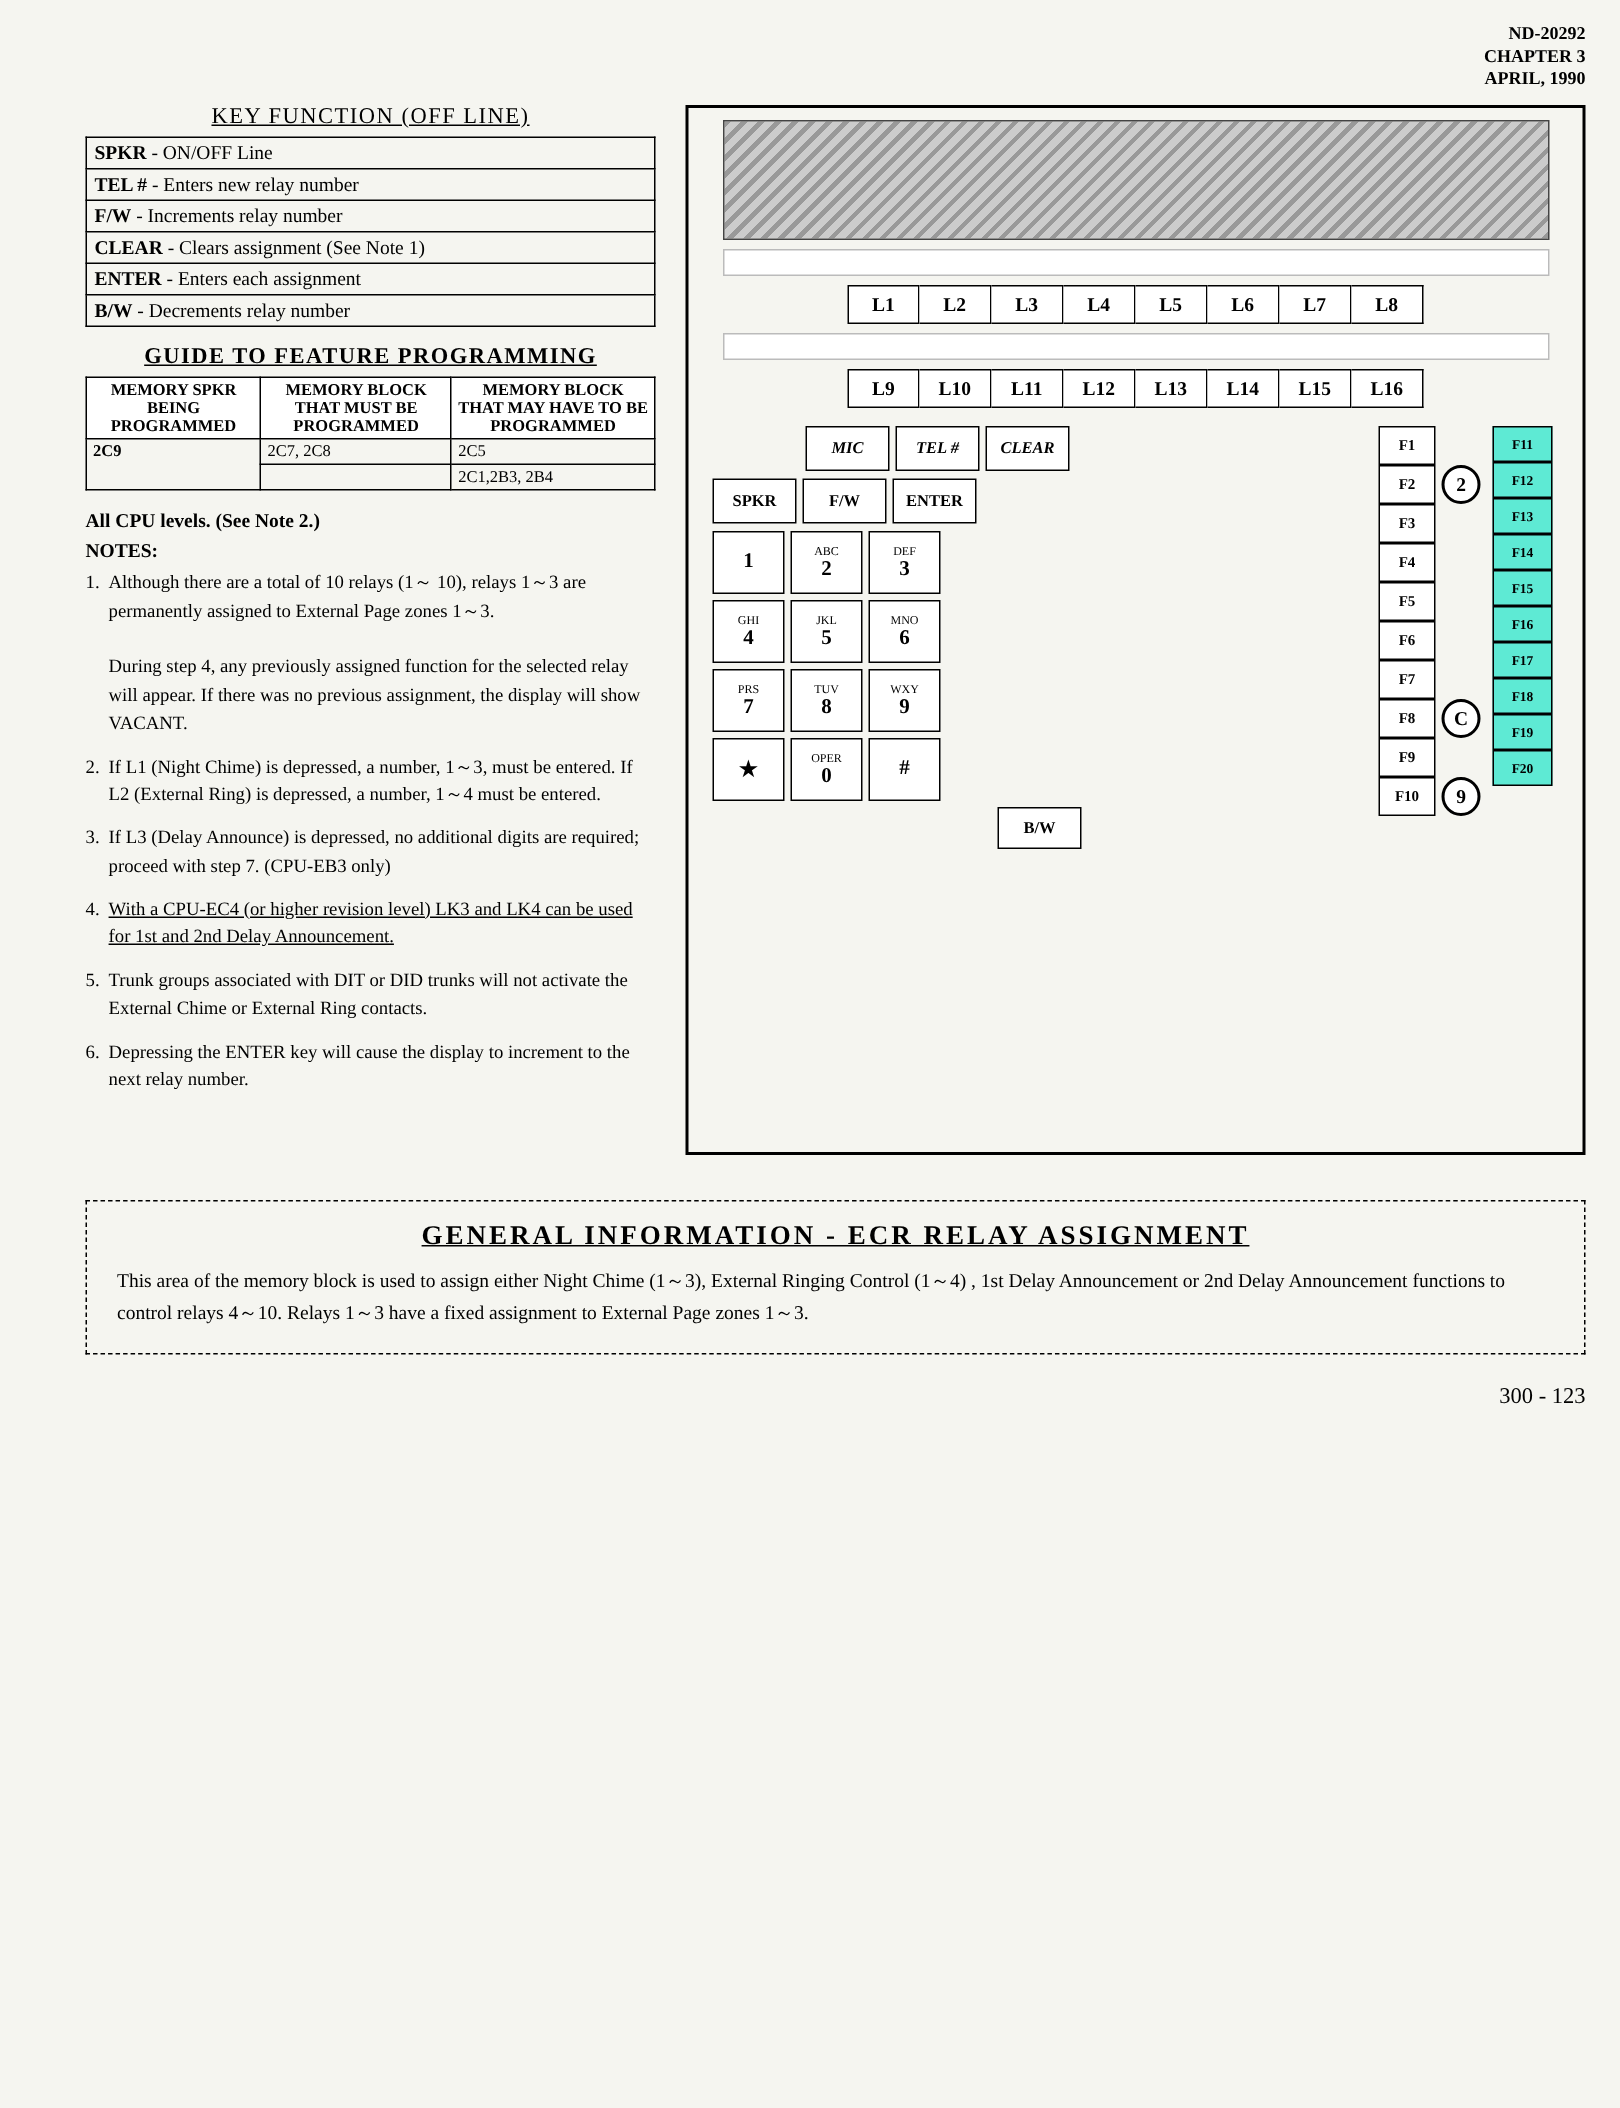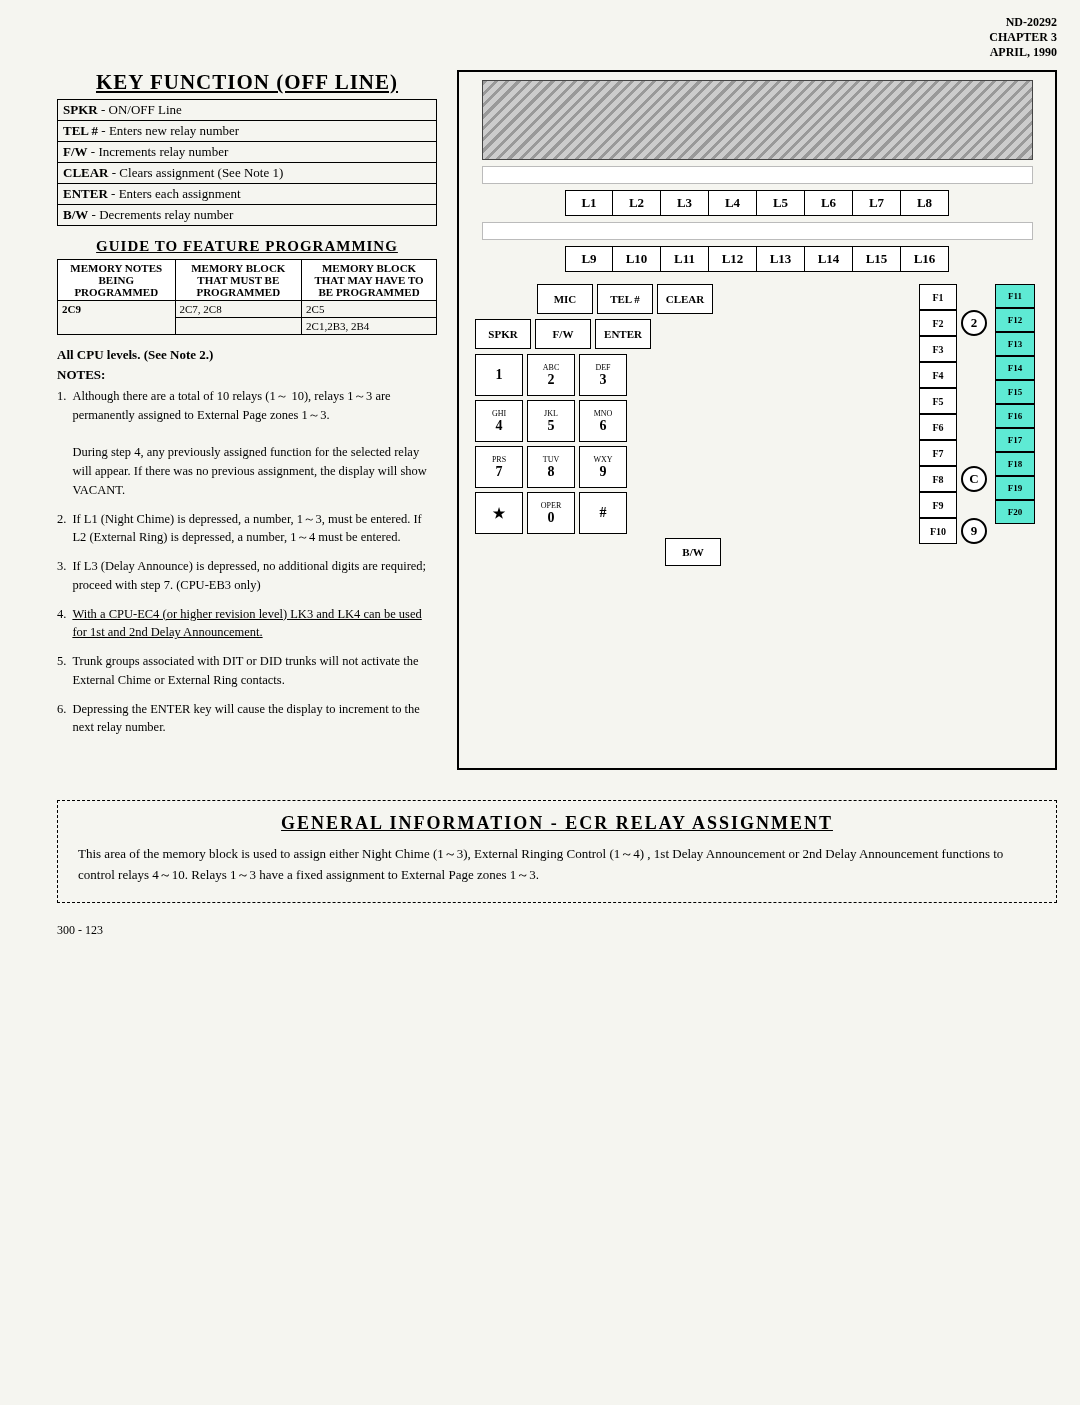--- a/index.html
+++ b/index.html
@@ -39,22 +39,22 @@
     }
     .right-panel {
       flex: 1;
       border: 2px solid #000;
       position: relative;
       min-height: 700px;
     }
     
     .key-function-title {
       text-align: center;
-      font-weight: bold;
-      font-size: 21px;
+      font-weight: normal;
+      font-size: 15px;
       text-decoration: underline;
       margin-bottom: 4px;
       letter-spacing: 1px;
     }
     .key-function-table {
       width: 100%;
       border-collapse: collapse;
       border: 1px solid #000;
     }
     .key-function-table td {
@@ -141,23 +141,23 @@
       font-weight: bold;
       text-decoration: underline;
       letter-spacing: 2px;
       margin-bottom: 10px;
     }
     .general-info-text {
       font-size: 13px;
       line-height: 1.6;
     }
     .page-number {
-      text-align: left;
+      text-align: right;
       margin-top: 20px;
-      font-size: 12px;
+      font-size: 15px;
     }
 
     
     .rp-inner {
       padding: 8px;
       height: 100%;
     }
     .rp-top-image {
       width: 95%;
       height: 80px;
@@ -315,21 +315,21 @@
               </tr>
             </tbody>
         </table>
       </div>
 
       <div>
         <div class="guide-title">GUIDE TO FEATURE PROGRAMMING</div>
         <table class="programming-table">
           <thead>
             <tr>
-              <th>MEMORY NOTES BEING PROGRAMMED</th>
+              <th>MEMORY SPKR BEING PROGRAMMED</th>
               <th>MEMORY BLOCK THAT MUST BE PROGRAMMED</th>
               <th>MEMORY BLOCK THAT MAY HAVE TO BE PROGRAMMED</th>
             </tr>
           </thead>
           <tbody>
             <tr>
               <td rowspan="2" class="big-cell">2C9</td>
               <td>2C7, 2C8</td>
               <td>2C5</td>
             </tr>
@@ -410,21 +410,21 @@
               <div class="l-btn">L14</div>
               <div class="l-btn">L15</div>
               <div class="l-btn">L16</div>
             </div>
         </div>
 
         <div class="rp-keypad-section">
 
           <div class="rp-keys-main">
 
-            <div style="display:flex; gap:6px; align-items:center; margin-bottom:5px;">
+            <div style="display:flex; gap:6px; align-items:center; margin-bottom:5px;font-style:italic;">
               <div class="rp-f-buttons">
 
                 <div style="width:56px; height:30px; border:1.5px solid transparent;"></div>
               </div>
               <div style="display:flex; gap:4px; align-items:center;">
                 <div class="kb w56h30">
                   <span>MIC</span>
                 </div>
                 <div class="kb w56h30">
                   <span>TEL #</span>

